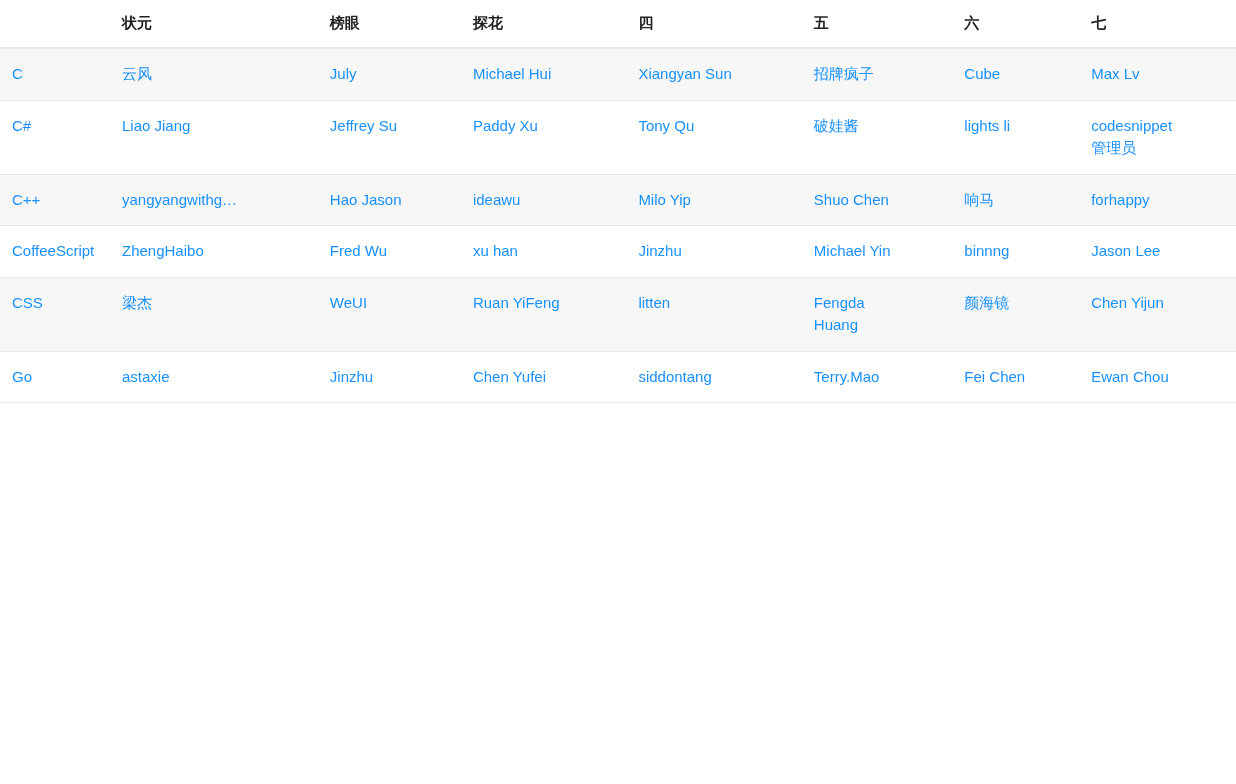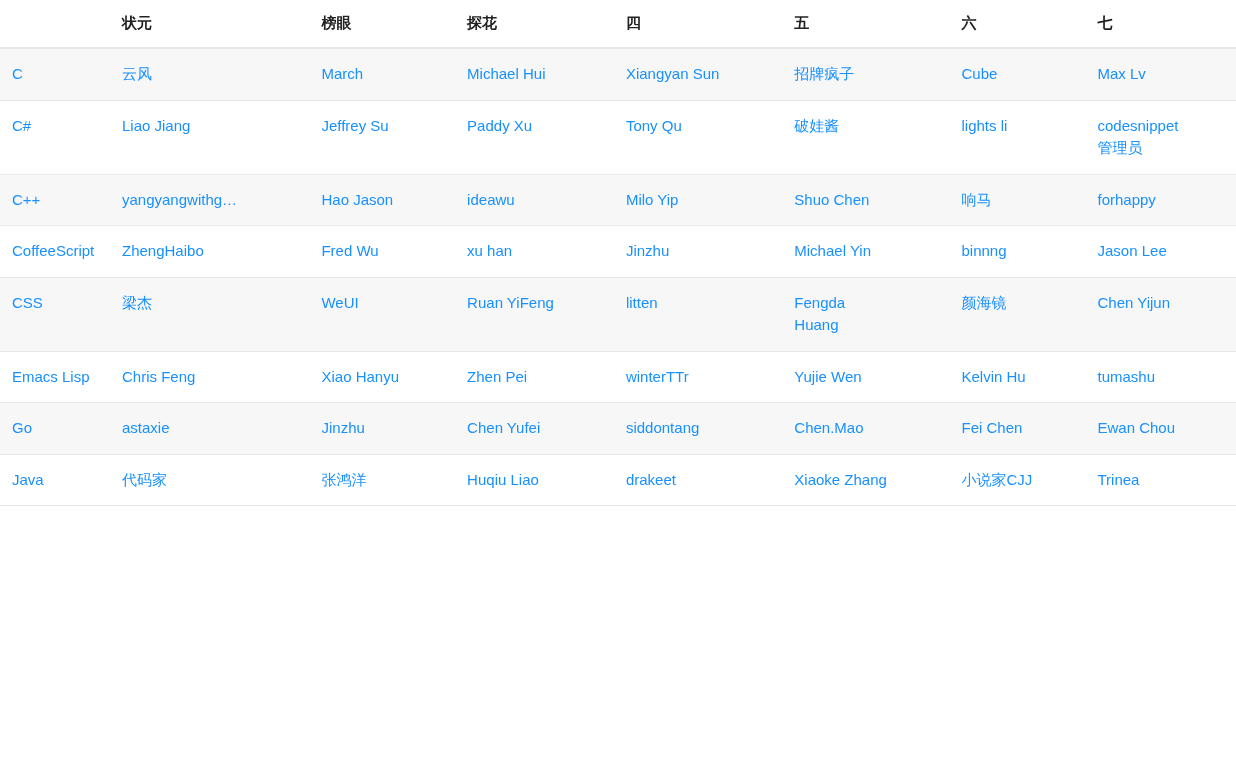--- a/index.html
+++ b/index.html
@@ -71,21 +71,21 @@
           <th>四</th>
           <th>五</th>
           <th>六</th>
           <th>七</th>
         </tr>
     </thead>
     <tbody>
     <tr>
           <td>C</td>
           <td>云风</td>
-          <td>March</td>
+          <td>July</td>
           <td>Michael Hui</td>
           <td>Xiangyan Sun</td>
           <td>招牌疯子</td>
           <td>Cube</td>
           <td>Max Lv</td>
         </tr>
         <tr>
           <td>C#</td>
           <td>Liao Jiang</td>
           <td>Jeffrey Su</td>
@@ -119,44 +119,24 @@
           <td>CSS</td>
           <td>梁杰</td>
           <td>WeUI</td>
           <td>Ruan YiFeng</td>
           <td>litten</td>
           <td>Fengda<br>Huang</td>
           <td>颜海镜</td>
           <td>Chen Yijun</td>
         </tr>
         <tr>
-          <td>Emacs Lisp</td>
-          <td>Chris Feng</td>
-          <td>Xiao Hanyu</td>
-          <td>Zhen Pei</td>
-          <td>winterTTr</td>
-          <td>Yujie Wen</td>
-          <td>Kelvin Hu</td>
-          <td>tumashu</td>
-        </tr>
-        <tr>
           <td>Go</td>
           <td>astaxie</td>
           <td>Jinzhu</td>
           <td>Chen Yufei</td>
           <td>siddontang</td>
-          <td>Chen.Mao</td>
+          <td>Terry.Mao</td>
           <td>Fei Chen</td>
           <td>Ewan Chou</td>
-        </tr>
-        <tr>
-          <td>Java</td>
-          <td>代码家</td>
-          <td>张鸿洋</td>
-          <td>Huqiu Liao</td>
-          <td>drakeet</td>
-          <td>Xiaoke Zhang</td>
-          <td>小说家CJJ</td>
-          <td>Trinea</td>
         </tr>
       </tbody>
   </table>
 </div>
 
 </body></html>

